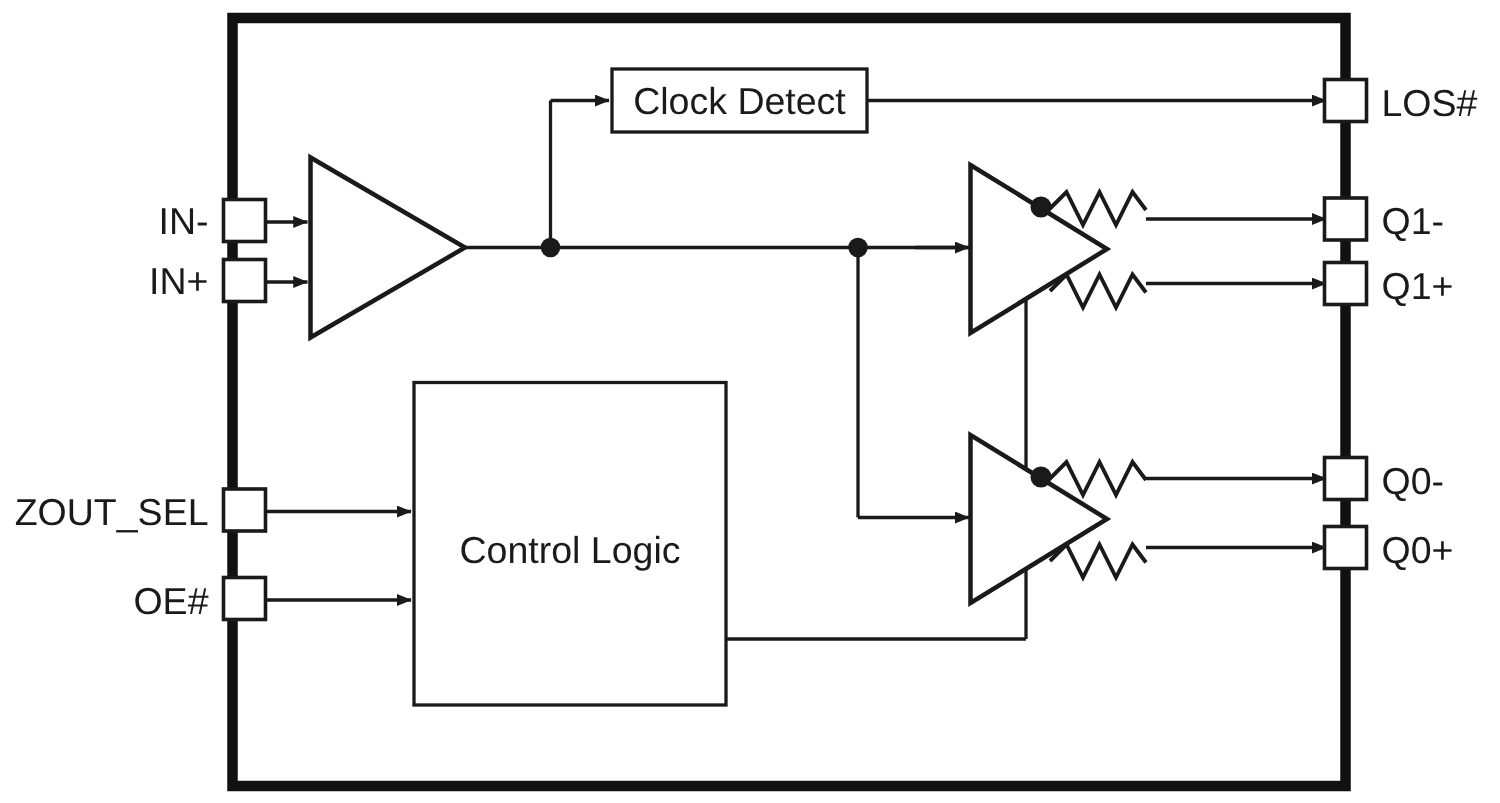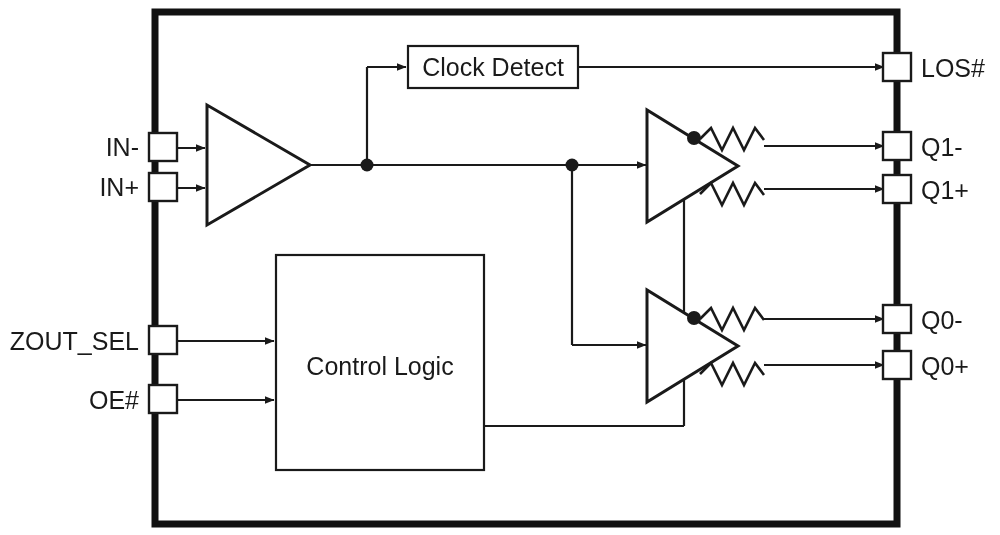--- a/index.html
+++ b/index.html
@@ -9,21 +9,20 @@
   }
   body {
     font-family: "Liberation Sans", sans-serif;
   }
   #stage {
     position: relative;
     width: 1000px;
     height: 535px;
     background: #ffffff;
     overflow: hidden;
-    border-radius: 24px;
   }
   #diagram {
     position: absolute;
     left: 0;
     top: 0;
     width: 1000px;
     height: 535px;
   }
   .pin-label {
     font-family: "Liberation Sans", sans-serif;

